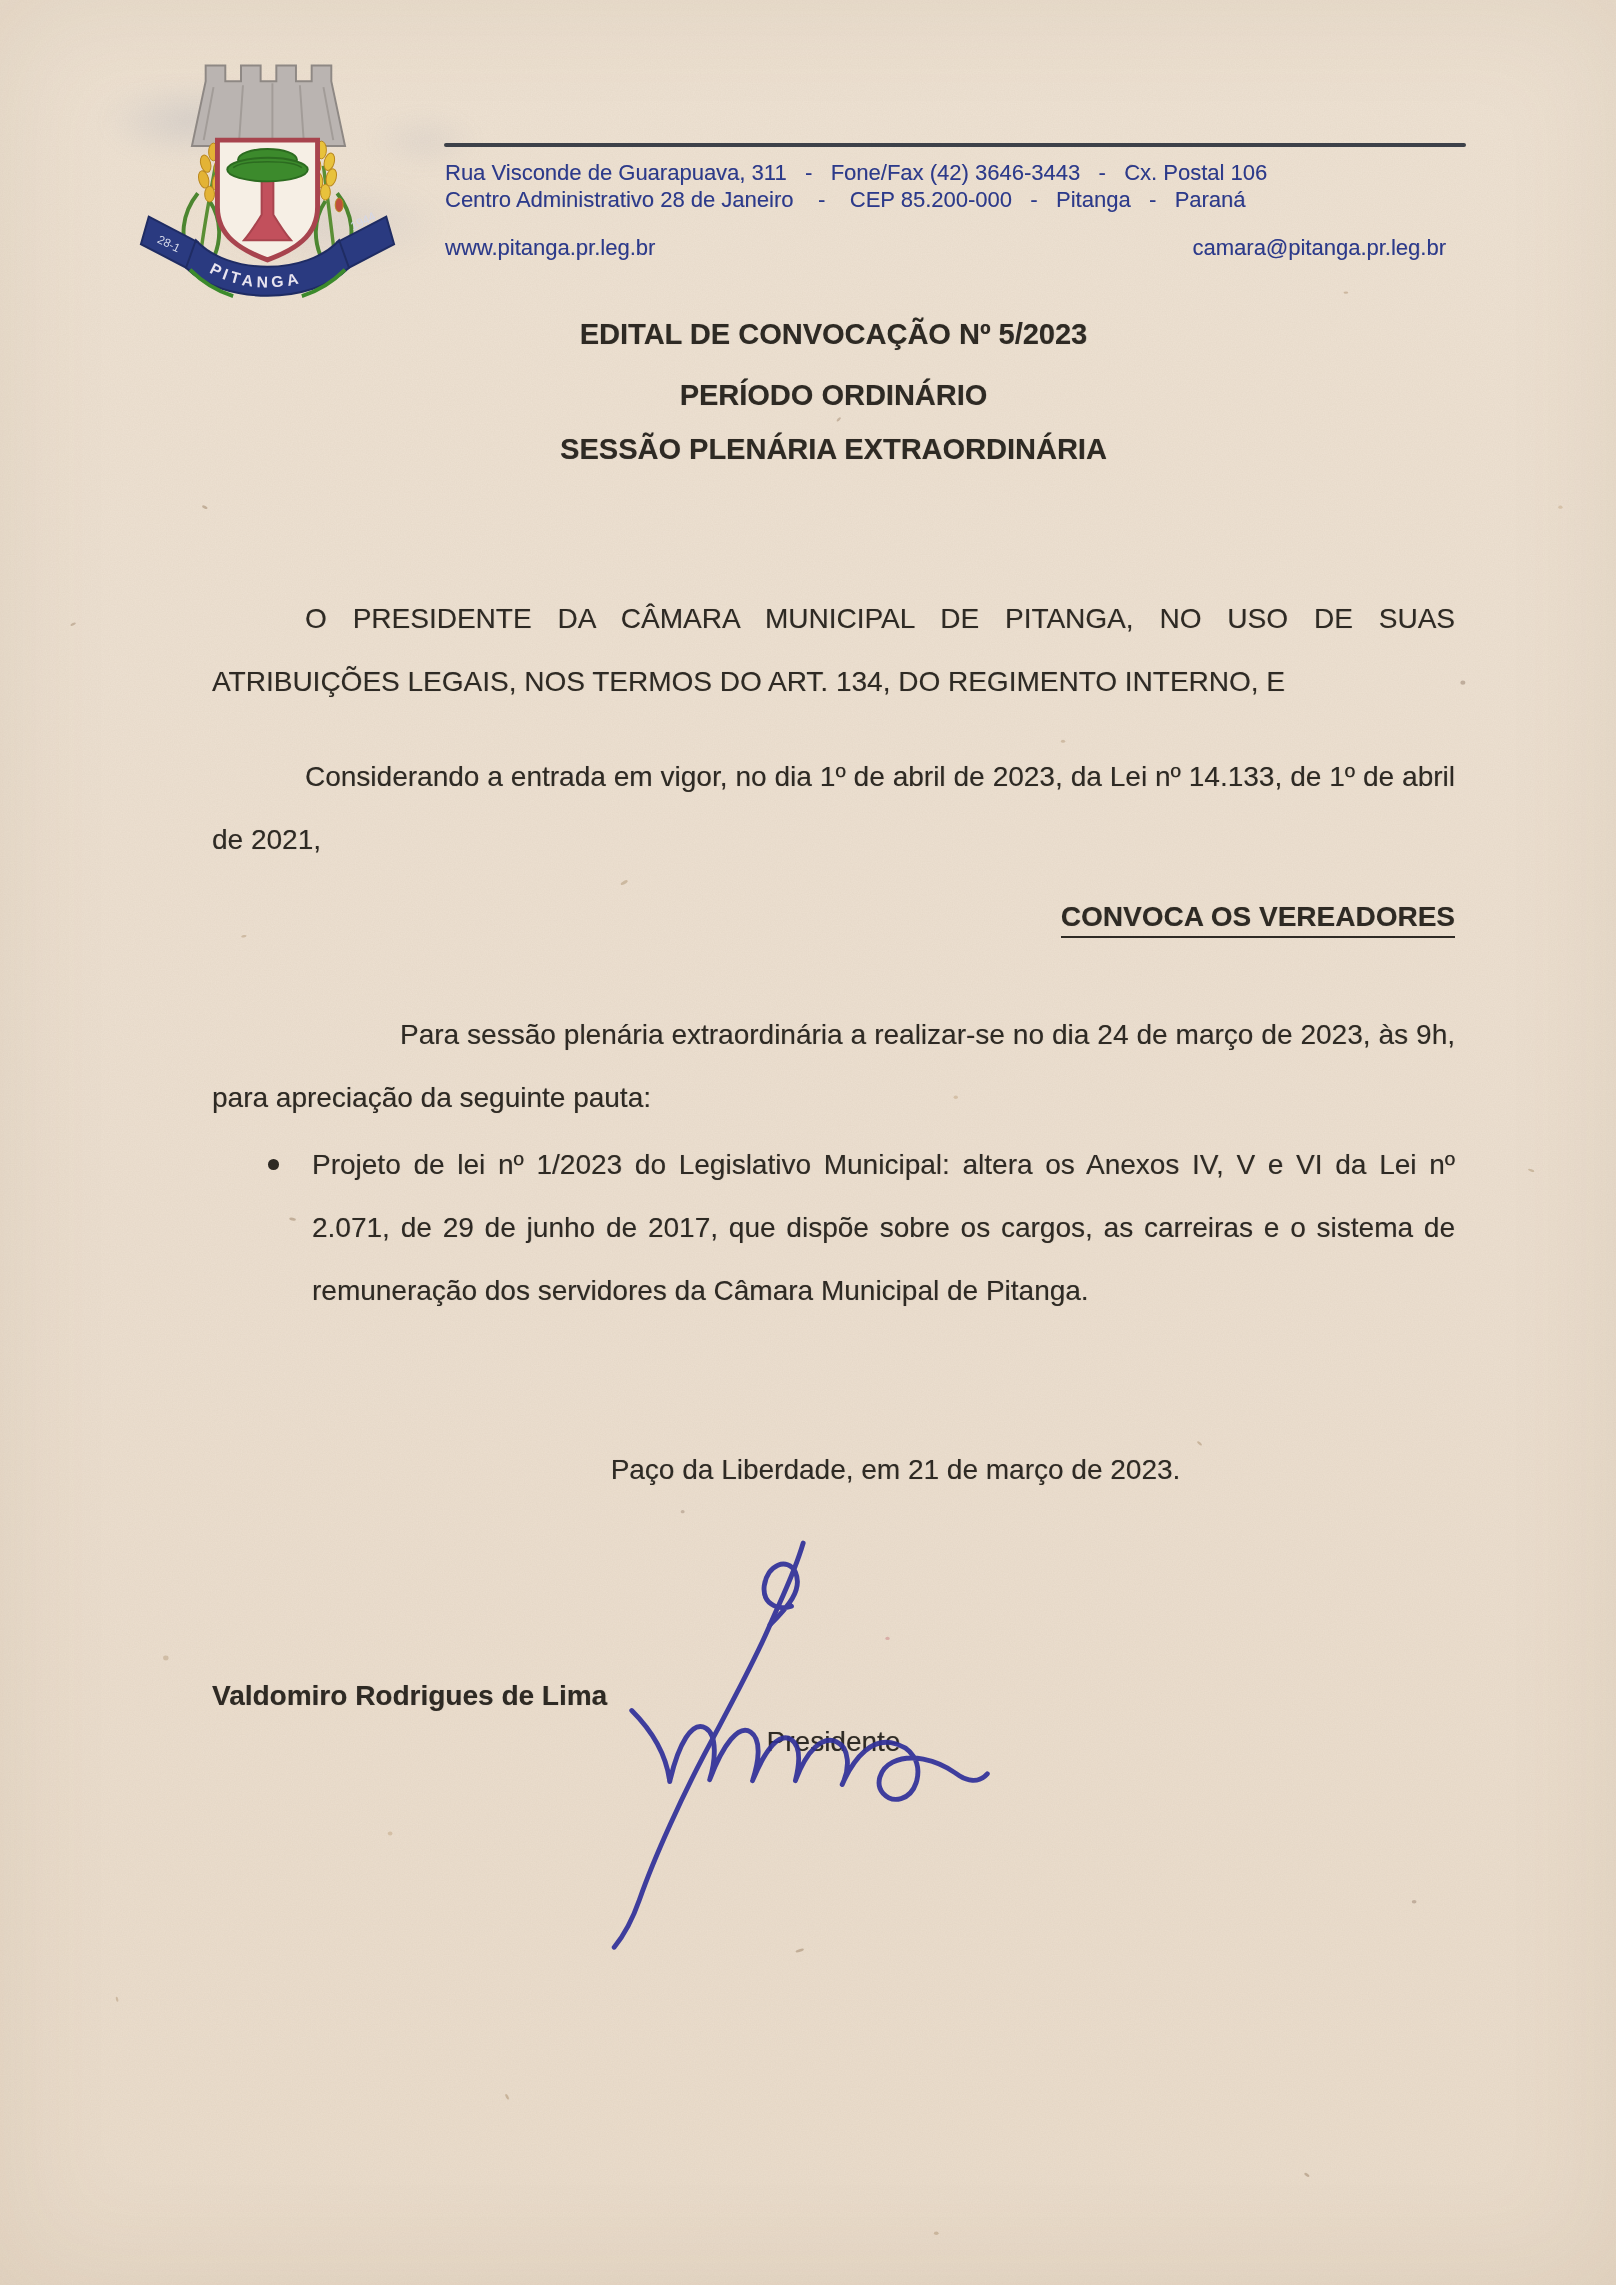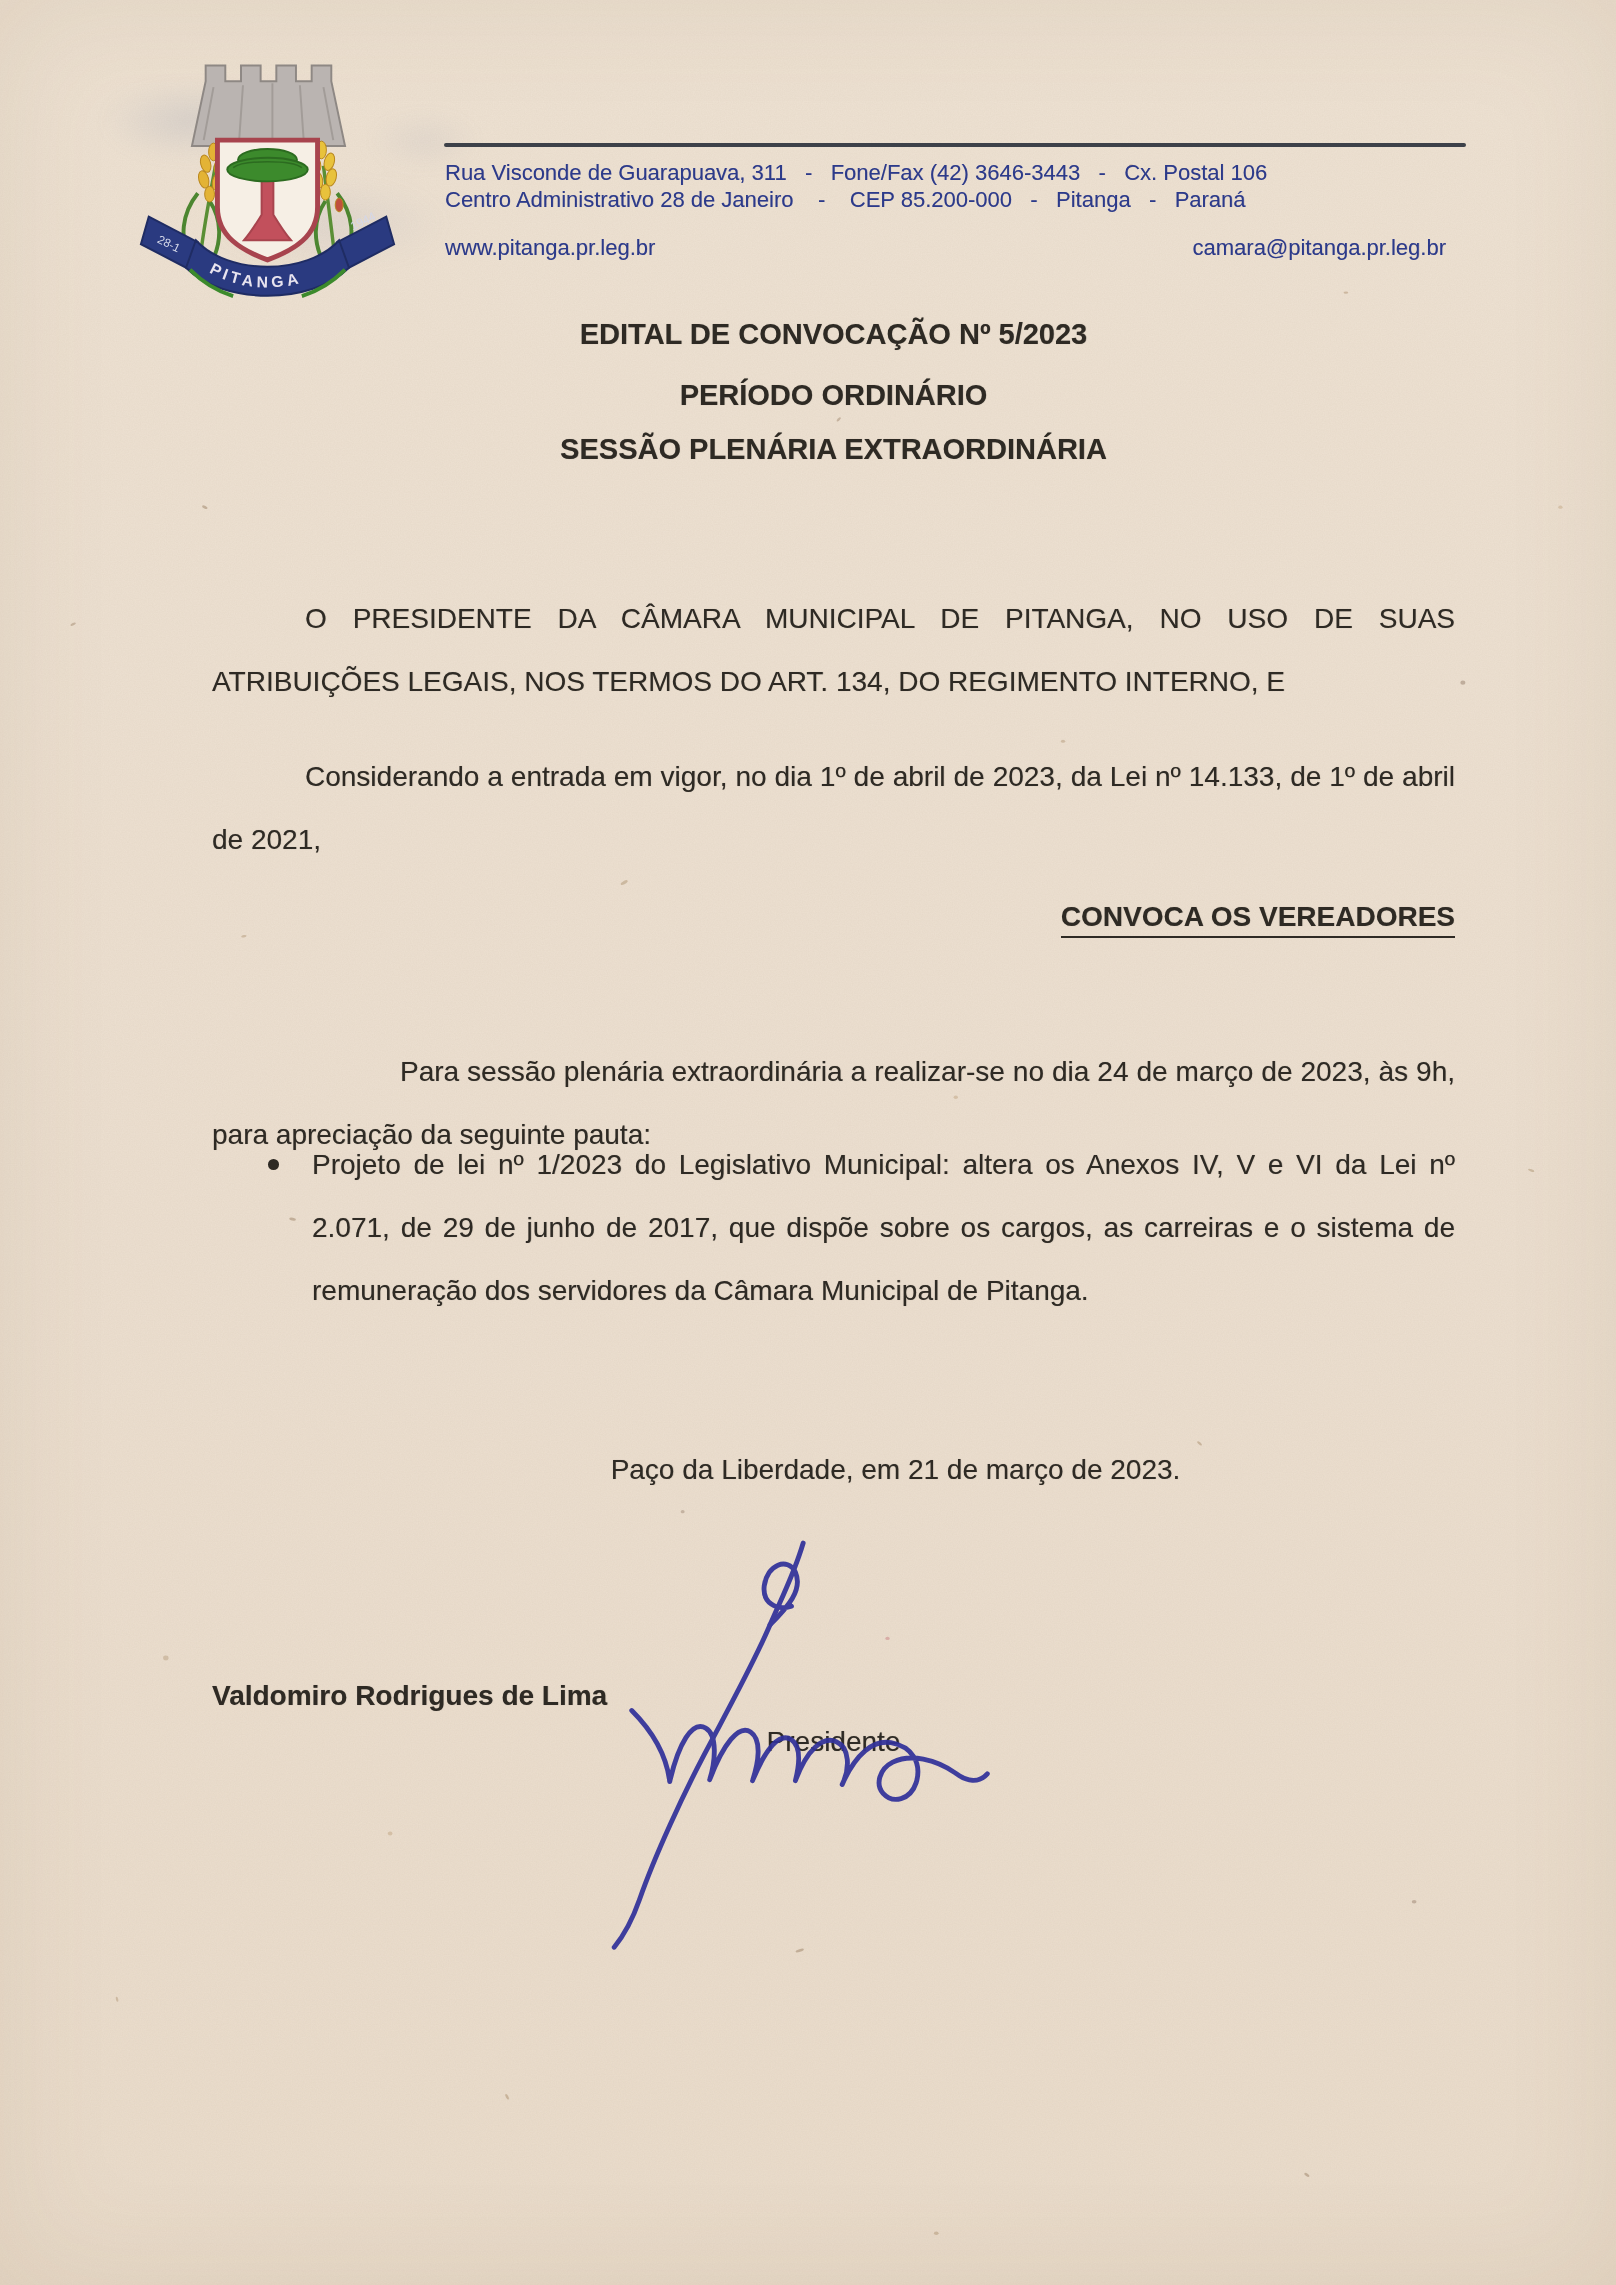--- a/index.html
+++ b/index.html
@@ -42,21 +42,21 @@
 
   .body-text{
     font-size:28px;line-height:63px;text-align:justify;
     text-shadow:0.3px 0.3px 0.7px rgba(46,42,36,0.38);
   }
   .p1{left:212px;top:559px;width:1243px;text-indent:93px;}
   .p2{left:212px;top:717px;width:1243px;text-indent:93px;}
   .heading-convoca{left:212px;top:900px;width:1243px;text-align:right;font-size:28px;font-weight:bold;line-height:33px;
     text-shadow:0.3px 0.3px 0.7px rgba(46,42,36,0.4);}
   .heading-convoca span{display:inline-block;border-bottom:2.9px solid #2e2a24;padding-bottom:2.9px;}
-  .p3{left:212px;top:1012px;width:1243px;text-indent:188px;}
+  .p3{left:212px;top:975px;width:1243px;text-indent:188px;}
   .agenda{left:312px;top:1133px;width:1143px;list-style:none;margin:0;padding:0;}
   .agenda li{position:relative;}
   .bullet-dot{position:absolute;left:-44px;top:26px;width:10.7px;height:10.7px;border-radius:50%;background:#2e2a24;}
 
   .dateline{left:212px;top:1453px;width:1243px;text-align:center;font-size:28px;line-height:33px;
     transform:translateX(62px);text-shadow:0.3px 0.3px 0.7px rgba(46,42,36,0.38);}
   .signer-name{left:212px;top:1679px;width:1243px;font-size:28px;font-weight:bold;line-height:33px;
     text-shadow:0.3px 0.3px 0.7px rgba(46,42,36,0.4);}
   .signer-role{left:212px;top:1725px;width:1243px;text-align:center;font-size:28px;line-height:33px;
     text-shadow:0.3px 0.3px 0.7px rgba(46,42,36,0.38);}

